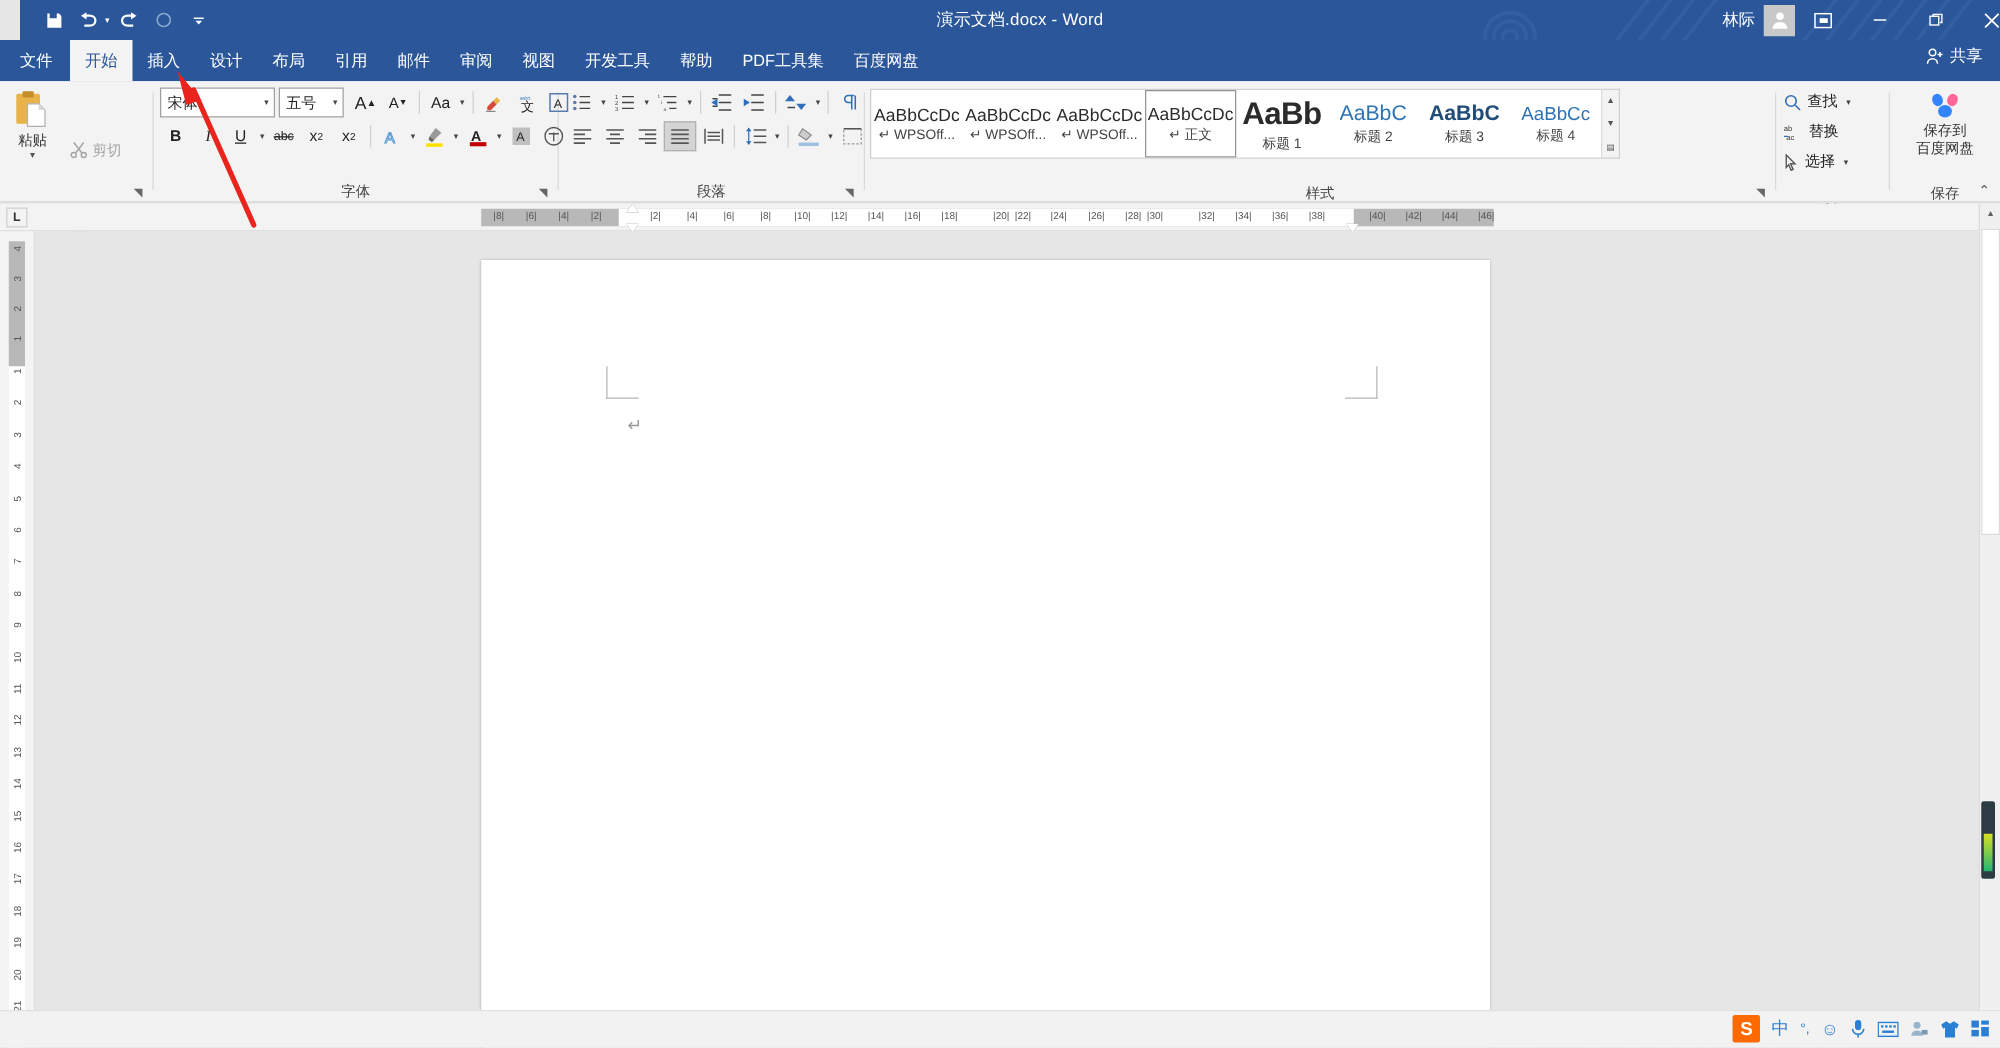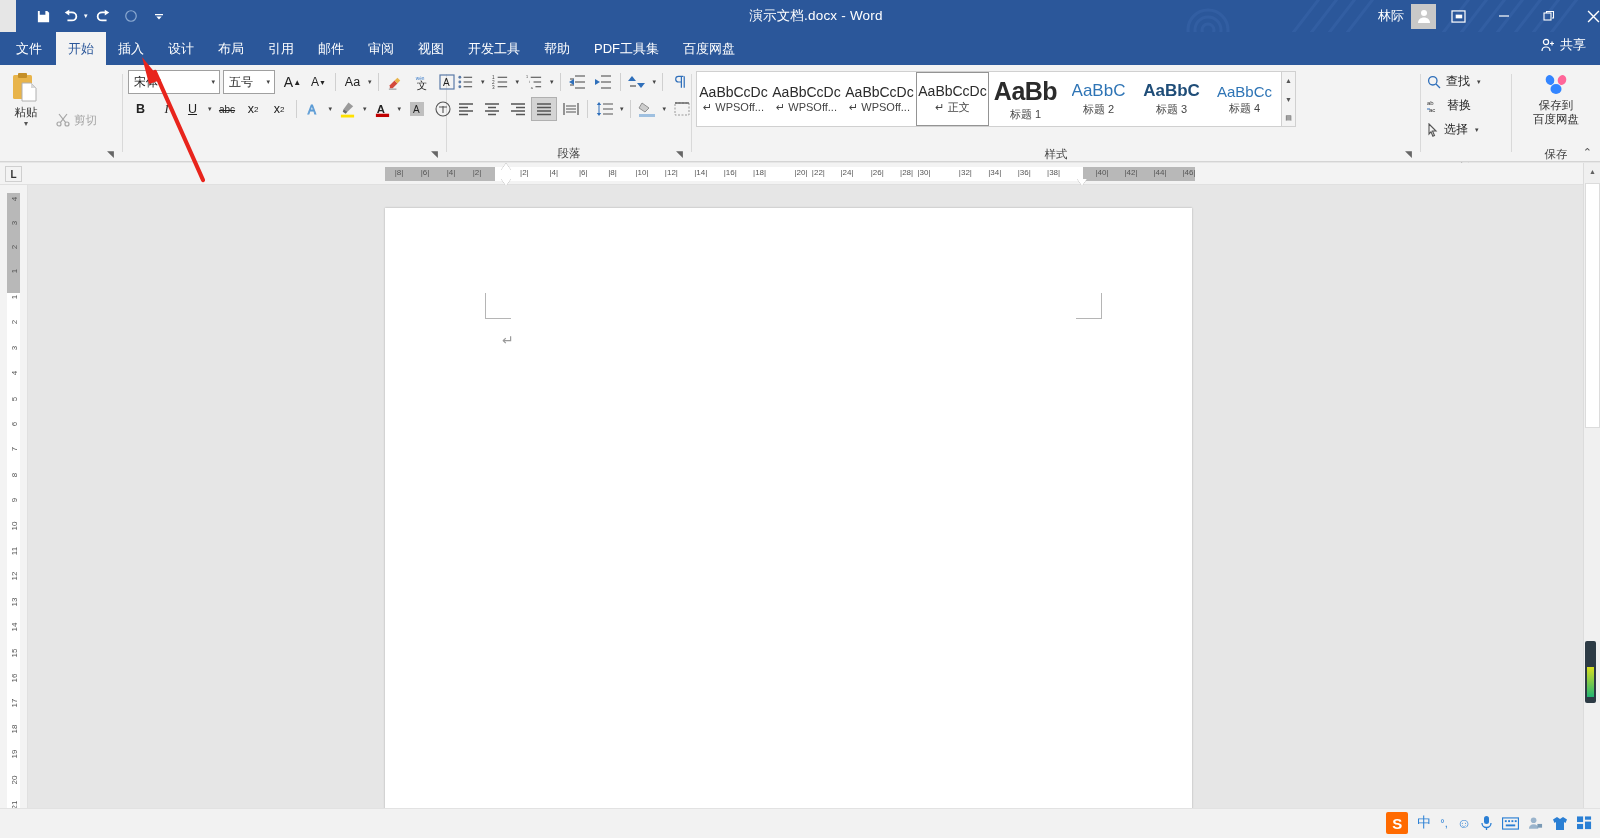--- a/index.html
+++ b/index.html
@@ -547,20 +547,21 @@
             </div>
             <div class="ibtn">
               <svg width="18" height="18" viewBox="0 0 18 18">
                   <circle cx="9" cy="9" r="7" fill="none" stroke="#555" stroke-width="1.1"></circle>
                   <path stroke="#555" stroke-width="1.1" d="M5 7h8M9 6v7"></path>
                 </svg>
             </div>
           </div>
         </div>
       </div>
+      <div class="grp-label">字体</div>
       <span class="dlg-launch">◥</span>
     </div>
     <div class="grp-sep"></div>
 
     <div class="grp g-para">
       <div class="grp-body">
         <div class="para-rows">
           <div class="rowf">
             <div class="ibtn">
               <svg width="17" height="16" viewBox="0 0 18 16">

